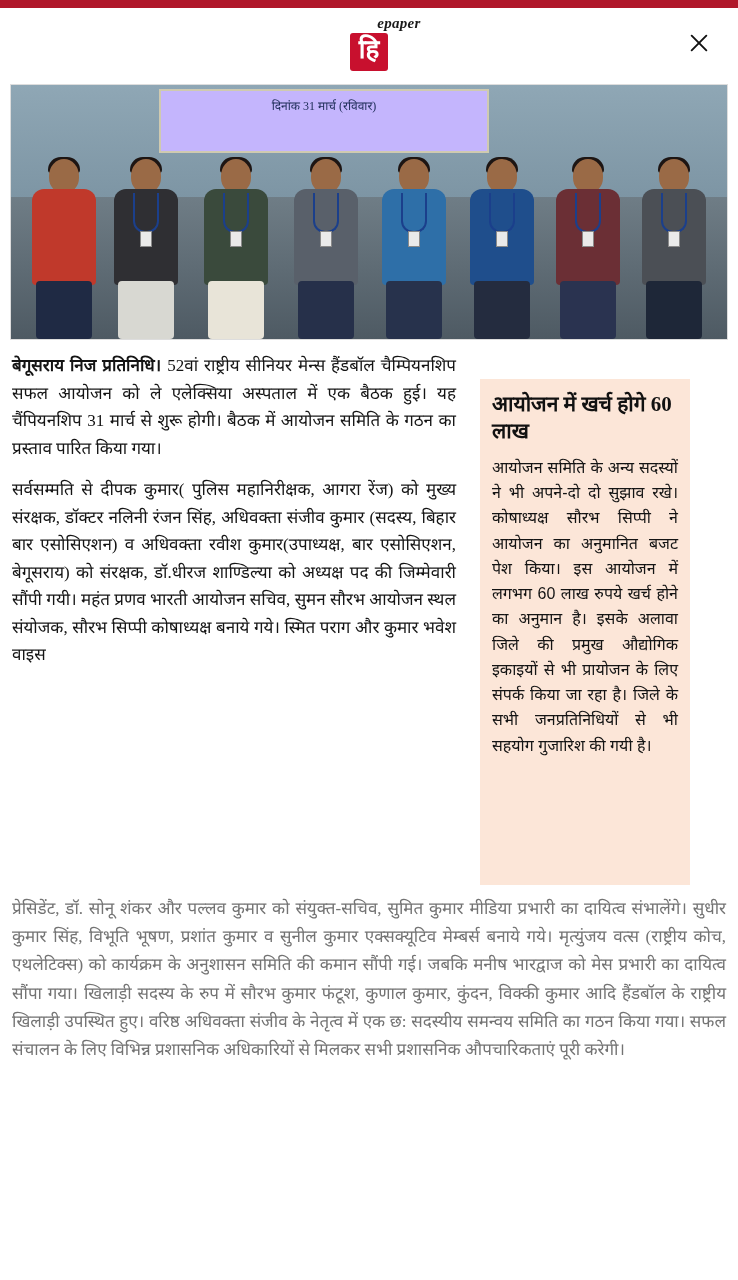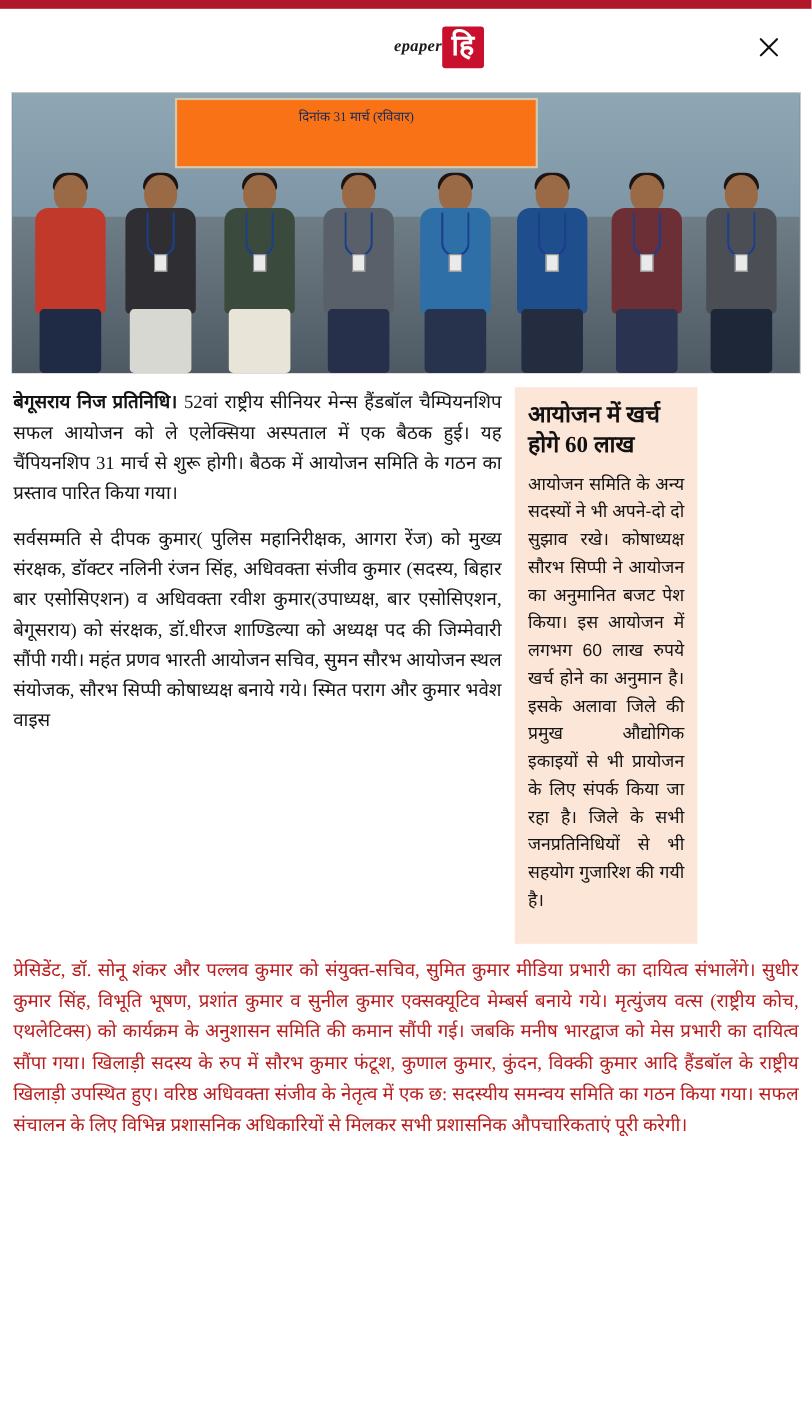--- a/index.html
+++ b/index.html
@@ -23,21 +23,21 @@
   .masthead {
     position: relative;
     height: 70px;
     display: flex;
     align-items: center;
     justify-content: center;
     padding: 0 14px;
   }
   .brand-wrap {
     display: flex;
-    flex-direction: row;
+    flex-direction: column;
     align-items: center;
     line-height: 1;
   }
   .epaper-label {
     font-size: 15px;
     color: #1a1a1a;
     font-family: "Liberation Serif", serif;
     font-style: italic;
     font-weight: bold;
     letter-spacing: .3px;
@@ -95,21 +95,21 @@
   
   .backdrop {
     position: absolute;
     left: 0; top: 0; right: 0; height: 120px;
     background: linear-gradient(180deg,#8fa7b5 0%, #7c94a3 100%);
   }
   .banner {
     position: absolute;
     left: 148px; top: 4px;
     width: 330px; height: 64px;
-    background: #f97316;
+    background: #c4b5fd;
     border: 2px solid #cfcab0;
     color: #1b2a55;
     font-family: "Liberation Serif", serif;
     font-size: 12px;
     text-align: center;
     padding-top: 6px;
     line-height: 1.5;
   }
   .banner .l2 { font-size: 11px; }
   .floor {
@@ -183,37 +183,38 @@
     margin: 8px 12px 0 12px;
     font-family: "Liberation Serif", serif;
     font-size: 15.5px;
     line-height: 1.42;
     color: #111;
     font-weight: bold;
   }
   .body-cols {
     margin: 12px 12px 0 12px;
     display: flex;
-    gap: 12px;
+    gap: 24px;
   }
   .col-left {
     width: 444px;
     font-family: "Liberation Serif", serif;
     font-size: 17px;
     line-height: 1.62;
     color: #141414;
     text-align: justify;
   }
   .col-left p { margin: 0 0 14px 0; }
   .dateline { font-weight: bold; }
   .col-right {
-    width: 166px;
+    width: 210px;
     background: #fce6d8;
     padding: 12px 12px 14px 12px;
     height: 506px;
+    margin-top: 27px;
   }
   .box-title {
     font-family: "Liberation Serif", serif;
     font-size: 21px;
     font-weight: bold;
     line-height: 1.28;
     color: #111;
     margin-bottom: 10px;
   }
   .box-body {
@@ -221,21 +222,21 @@
     font-size: 16px;
     line-height: 1.58;
     color: #141414;
     text-align: justify;
   }
   .full-text {
     margin: 10px 12px 0 12px;
     font-family: "Liberation Serif", serif;
     font-size: 17px;
     line-height: 1.66;
-    color: #b91c1c;
+    color: #737373;
     text-align: justify;
   }
 </style>
 </head>
 <body>
 
 <div class="page">
 
   <div class="top-bar"></div>
 

